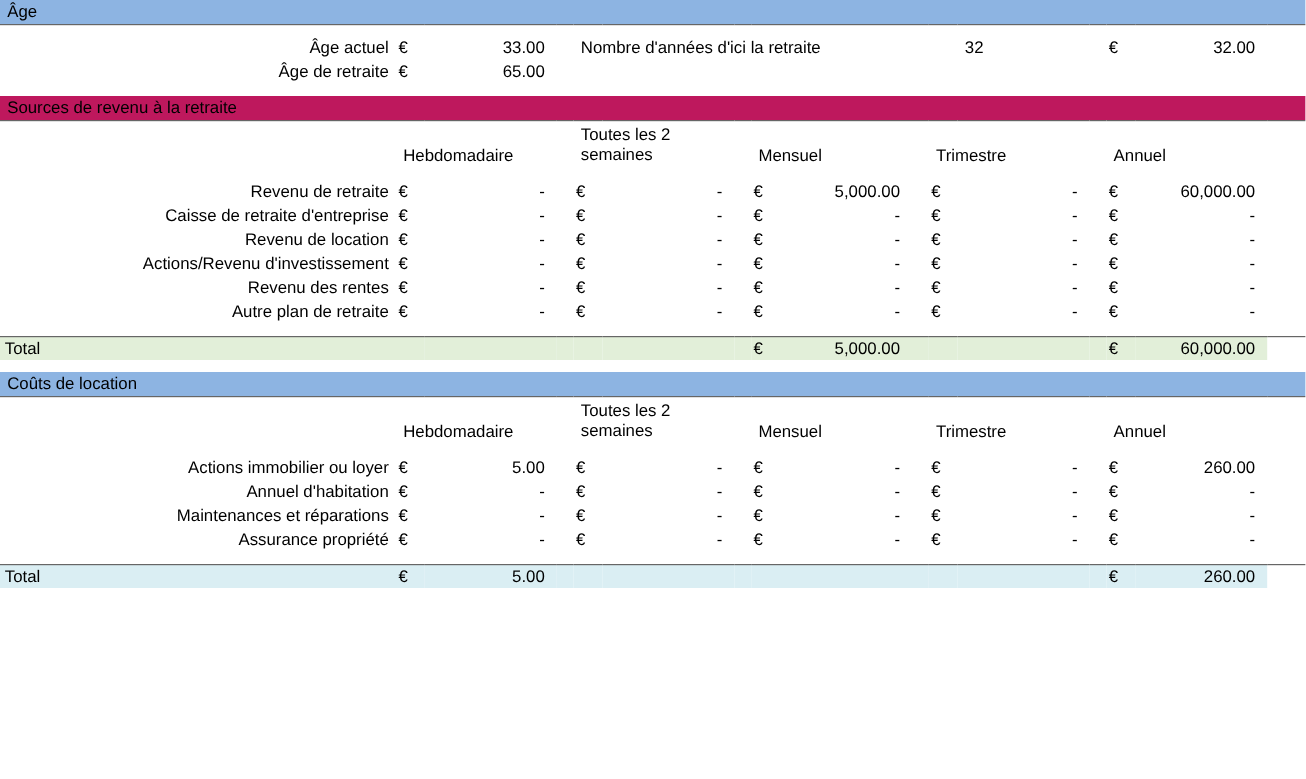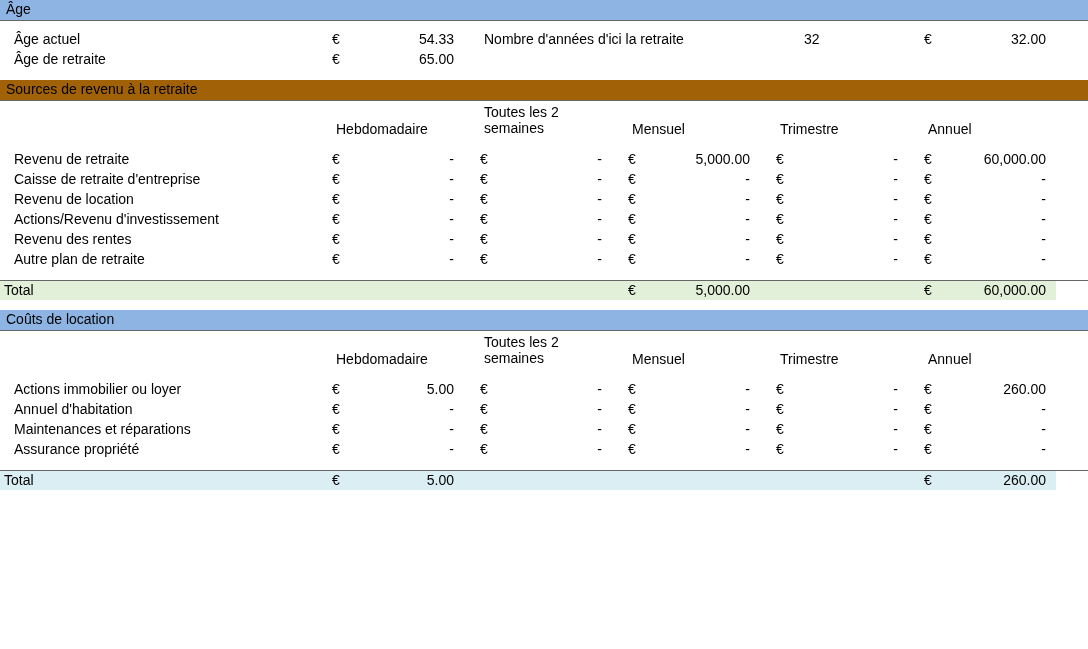--- a/index.html
+++ b/index.html
@@ -11,26 +11,26 @@
     color: #000;
     background: #fff;
     width: 1088px;
   }
   .section-header {
     padding: 2px 4px;
     font-weight: normal;
     border-bottom: 1px solid #666;
   }
   .blue-header { background: #8db4e2; padding-left: 24px; }
-  .green-header { background: #a16207; }
+  .green-header { background: #be185d; }
   .green-total { background: #e2efd9; border-top: 1px solid #666; }
   .blue-total { background: #daeef3; border-top: 1px solid #666; }
   table { border-collapse: collapse; width: 100%; table-layout: fixed; }
   td { padding: 1px 6px 1px 6px; vertical-align: top; height: 20px; }
-  .pl { padding-left: 14px; }
+  .pl { padding-left: 14px; text-align: right; }
   .c { text-align: left; }
   .r { text-align: right; padding-right: 10px; }
   .euro { text-align: left; padding-left: 2px; }
   .spacer-row td { height: 10px; }
   col.label { width: 330px; }
   col.cur { width: 24px; }
   col.val { width: 110px; }
   col.gap { width: 14px; }
 </style>
 </head>
@@ -59,21 +59,21 @@
       <tr class="section-header blue-header">
     <td colspan="16">Âge</td>
   </tr>
   <tr class="spacer-row">
         <td colspan="16"></td>
       </tr>
 
   <tr>
     <td class="pl">Âge actuel</td>
     <td class="euro">€</td>
-    <td class="r">54.33</td>
+    <td class="r">33.00</td>
     <td></td>
     <td colspan="6">Nombre d'années d'ici la retraite</td>
     <td></td>
     <td class="c">32</td>
     <td></td>
     <td class="euro">€</td>
     <td class="r">32.00</td>
   </tr>
   <tr>
     <td class="pl">Âge de retraite</td>

